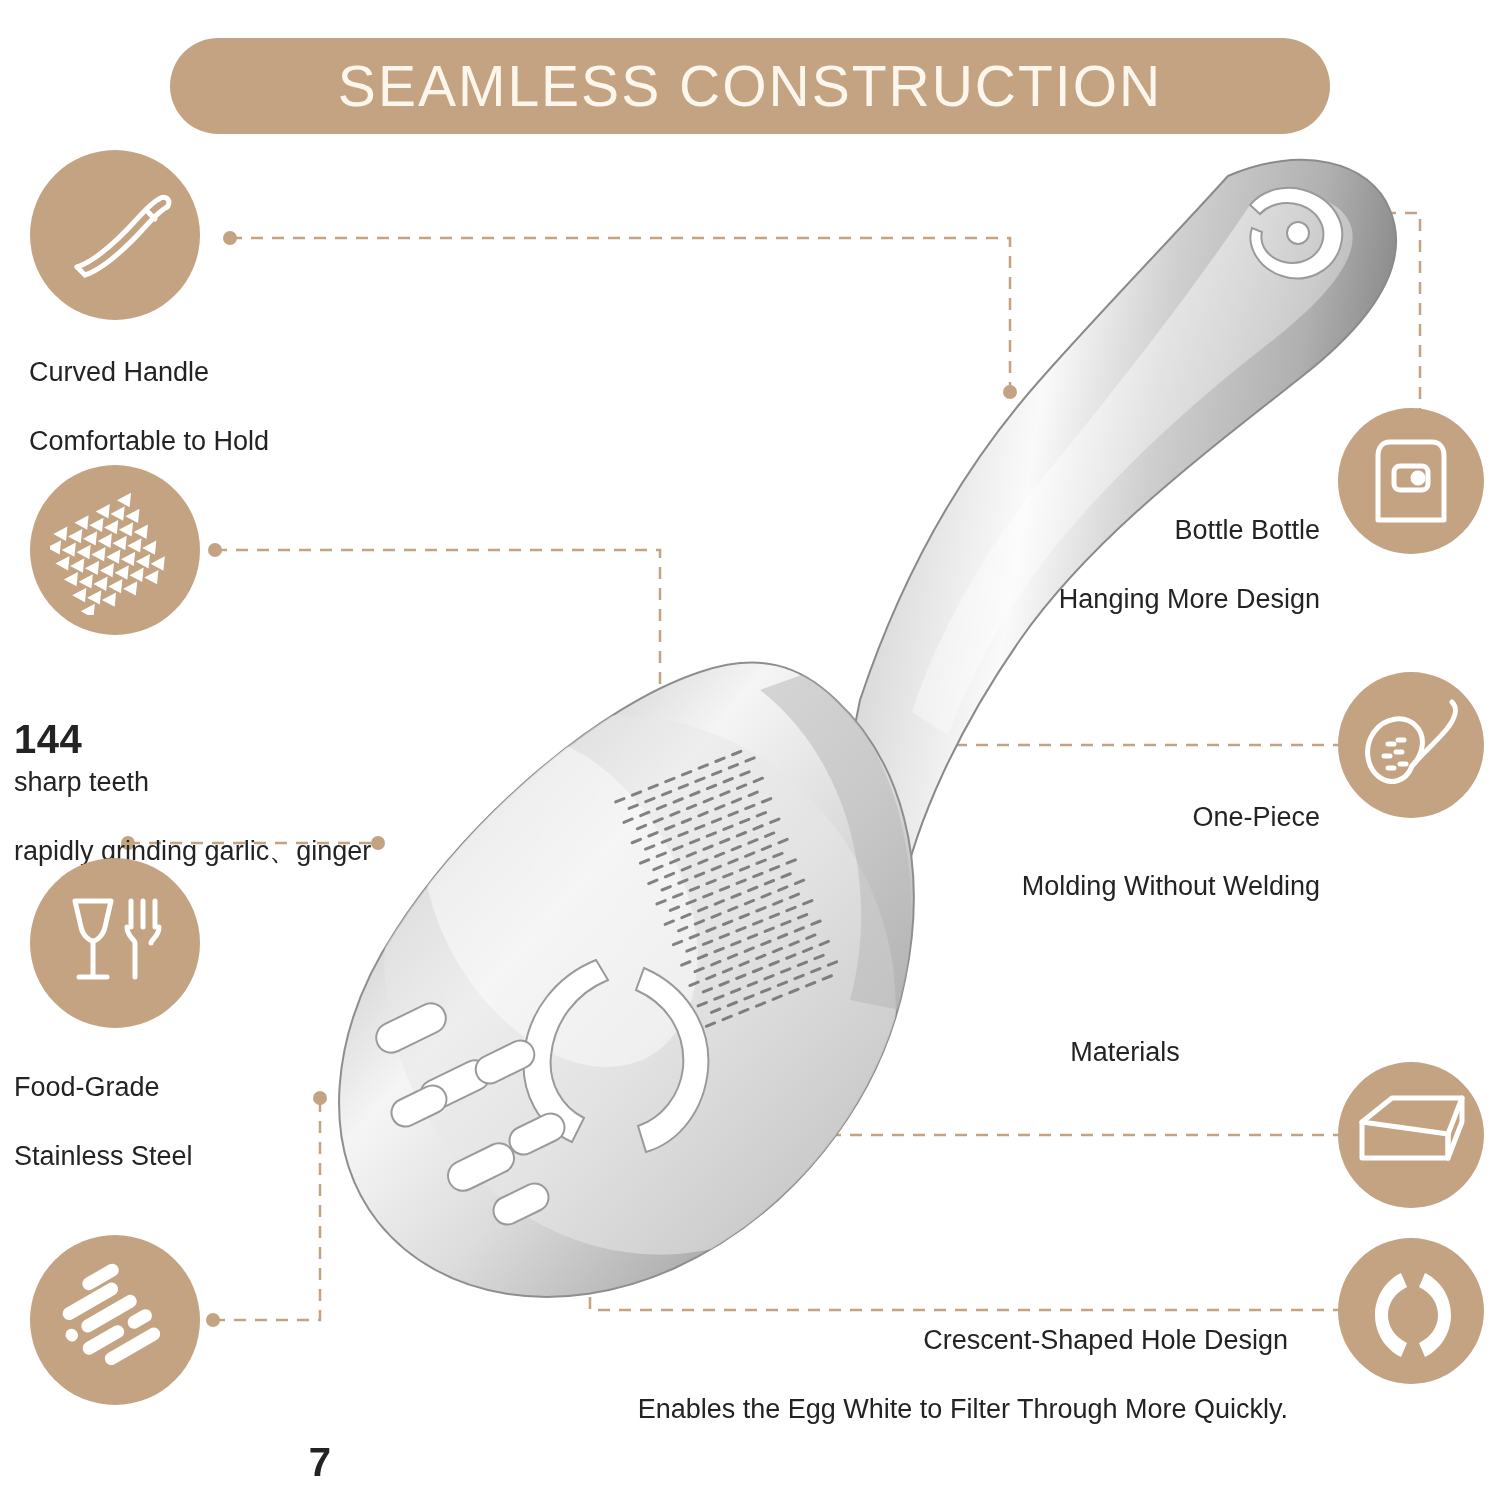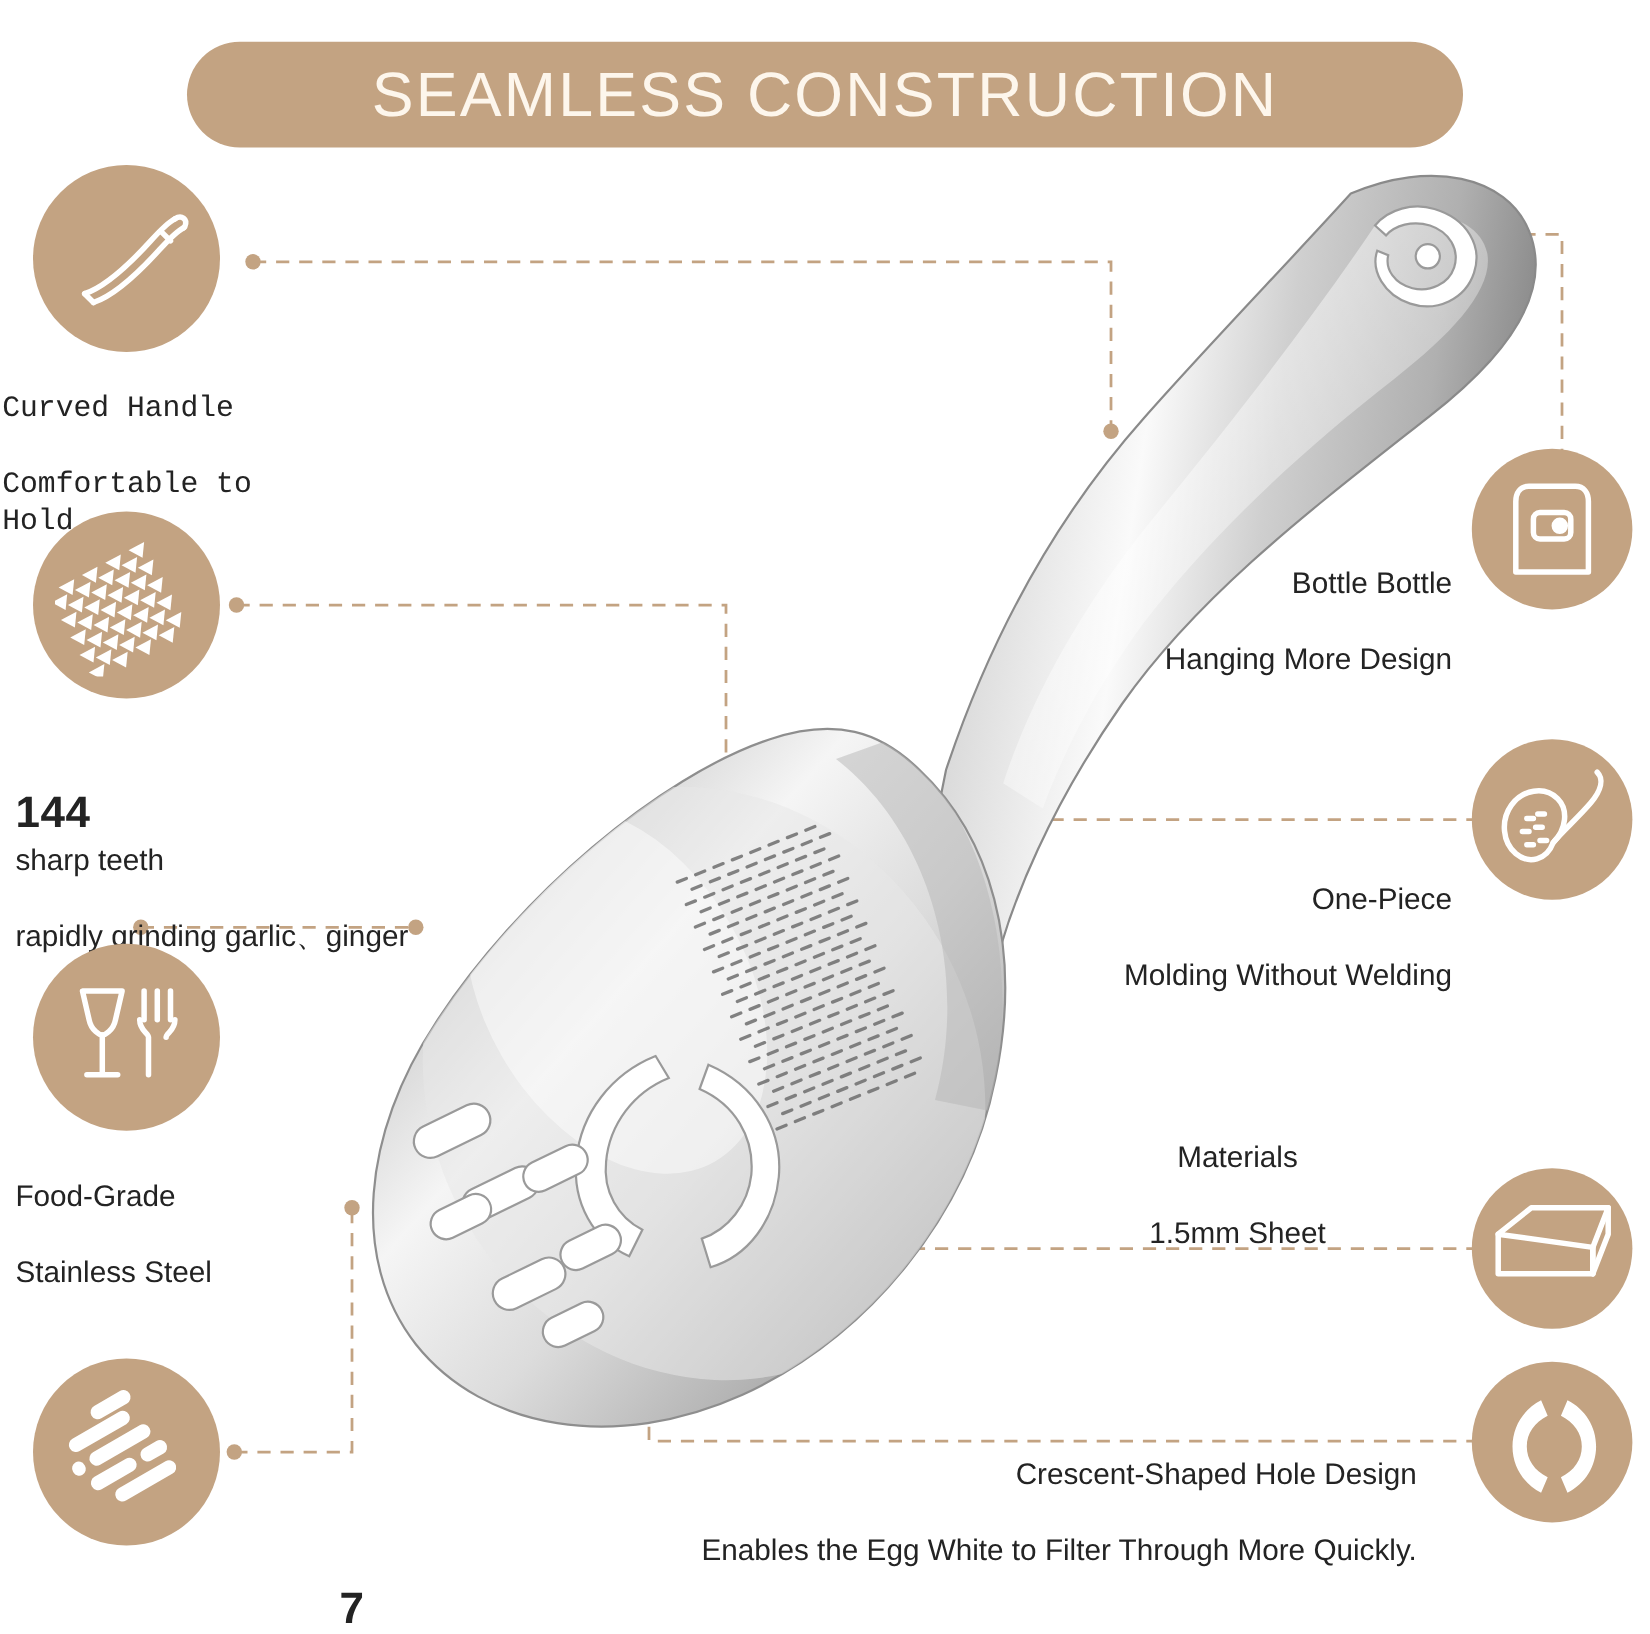--- a/index.html
+++ b/index.html
@@ -252,21 +252,21 @@
     <svg width="120" height="120" viewBox="0 0 120 120">
       <g fill="none" stroke="#ffffff" stroke-width="5" stroke-linecap="round">
         <path d="M22,92 C40,86 62,66 82,44 C92,33 100,26 104,24"></path>
         <path d="M30,100 C48,94 70,74 90,52 C100,41 108,34 112,32"></path>
         <path d="M22,92 L30,100"></path>
         <path d="M104,24 C110,20 116,24 113,31 L112,32"></path>
         <path d="M92,36 L100,44"></path>
       </g>
     </svg>
   </div>
-  <div class="label" style="left:2px; top:320px; width:280px;font-family:Liberation Mono, monospace;">
+  <div class="label" style="left:29px; top:320px; width:280px;">
     <div>Curved Handle</div>
     <div>Comfortable to Hold</div>
   </div>
 
   <div class="icon-circle" style="left:30px; top:465px; width:170px; height:170px;">
     <svg width="130" height="130" viewBox="0 0 130 130">
       <g transform="rotate(-28 65 65)">
         <g fill="#ffffff">
           <g id="tri">
             <polygon points="18,22 34,22 26,34"></polygon>
@@ -369,21 +369,20 @@
       <g fill="none" stroke="#ffffff" stroke-width="5" stroke-linecap="round" stroke-linejoin="round">
         <path d="M10,46 L10,82 L96,82 L96,58"></path>
         <path d="M10,46 L40,22 L110,22 L96,58 Z"></path>
         <path d="M96,58 L96,82"></path>
         <path d="M110,22 L110,46 L96,82"></path>
       </g>
     </svg>
   </div>
   <div class="label right-align" style="left:930px; top:1000px; width:390px;text-align:center;">
     <div>Materials</div>
-    <div>1.5mm Sheet</div>
   </div>
 
   <div class="icon-circle" style="left:1338px; top:1238px; width:146px; height:146px;">
     <svg width="112" height="112" viewBox="0 0 112 112">
       <g fill="#ffffff">
         <path d="M46,18 C30,26 20,42 20,60 C20,78 30,94 46,102 L52,88 C40,82 33,72 33,60 C33,48 40,38 52,32 Z"></path>
         <path d="M70,18 C86,26 96,42 96,60 C96,78 86,94 70,102 L64,88 C76,82 83,72 83,60 C83,48 76,38 64,32 Z"></path>
       </g>
     </svg>
   </div>

